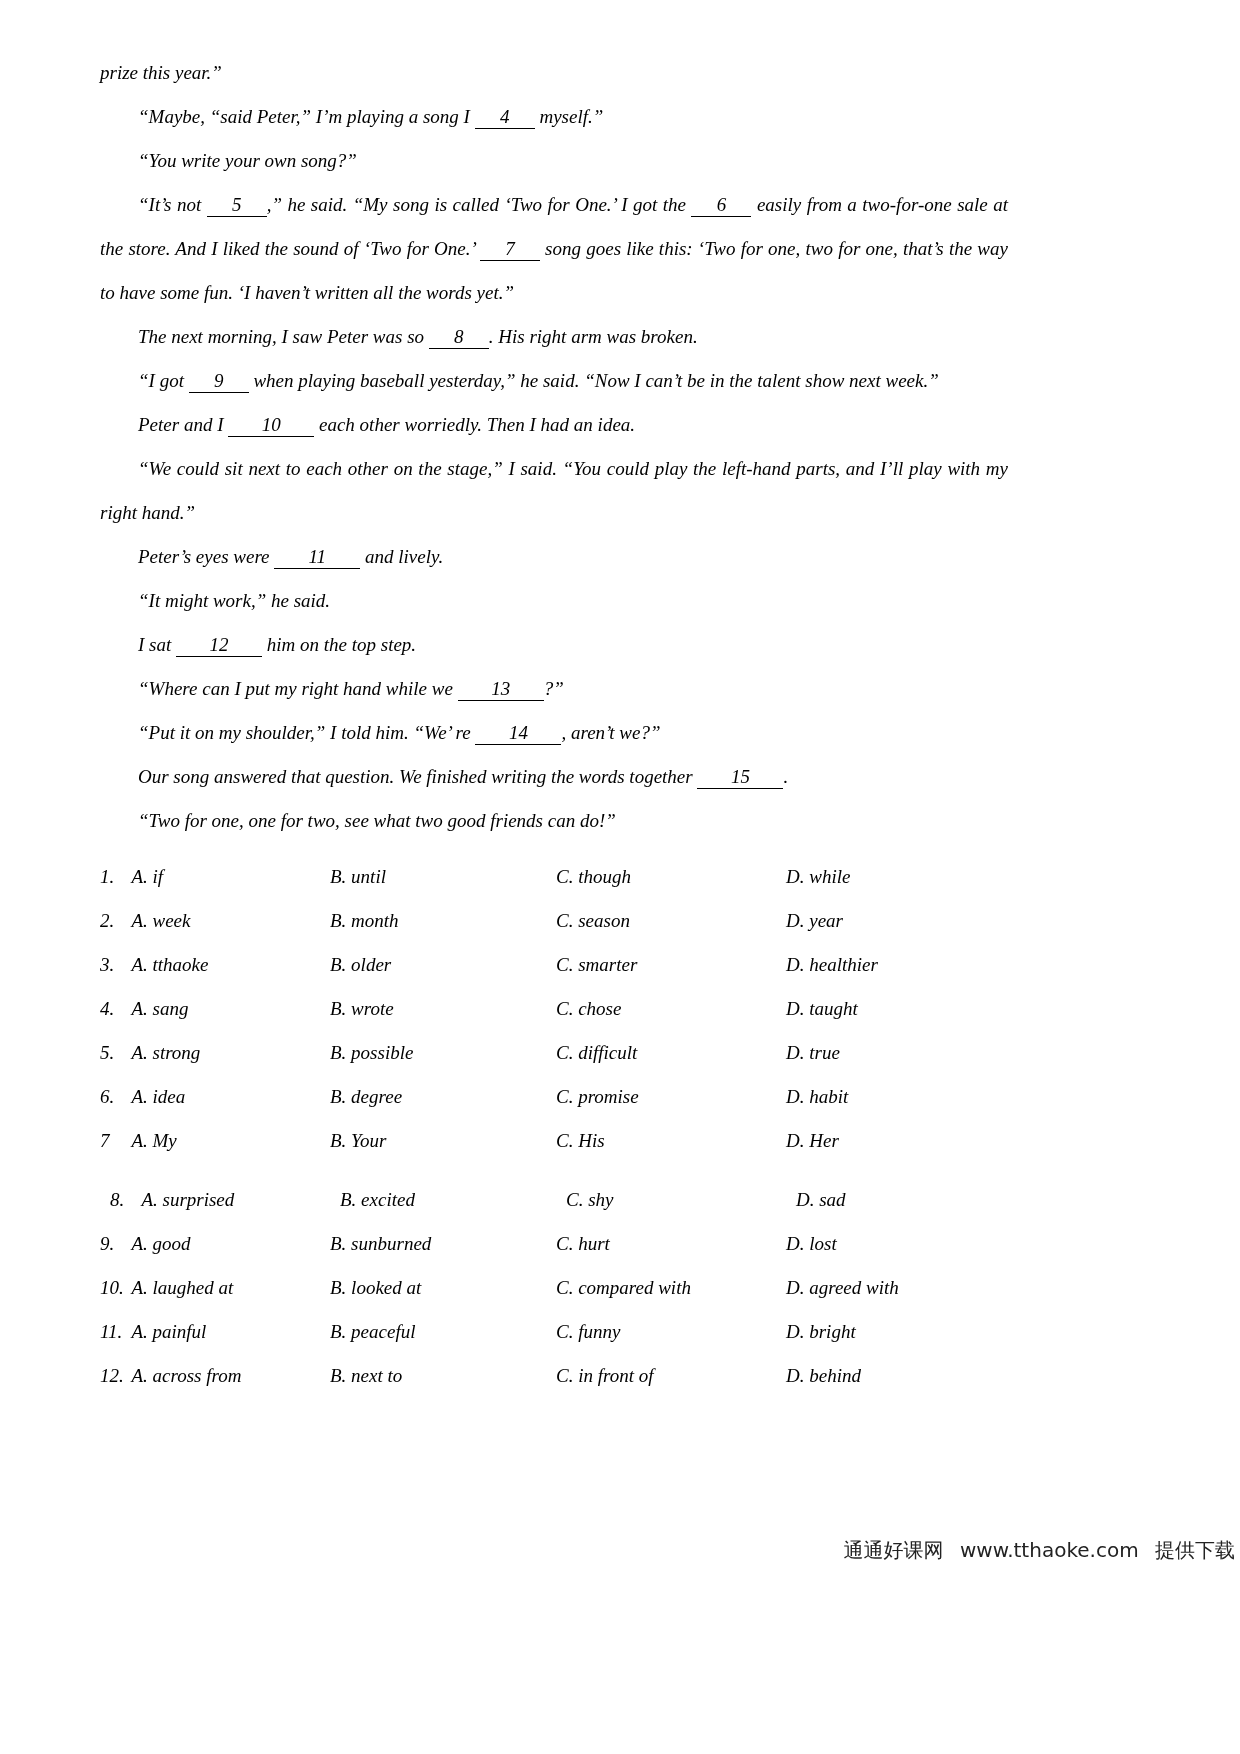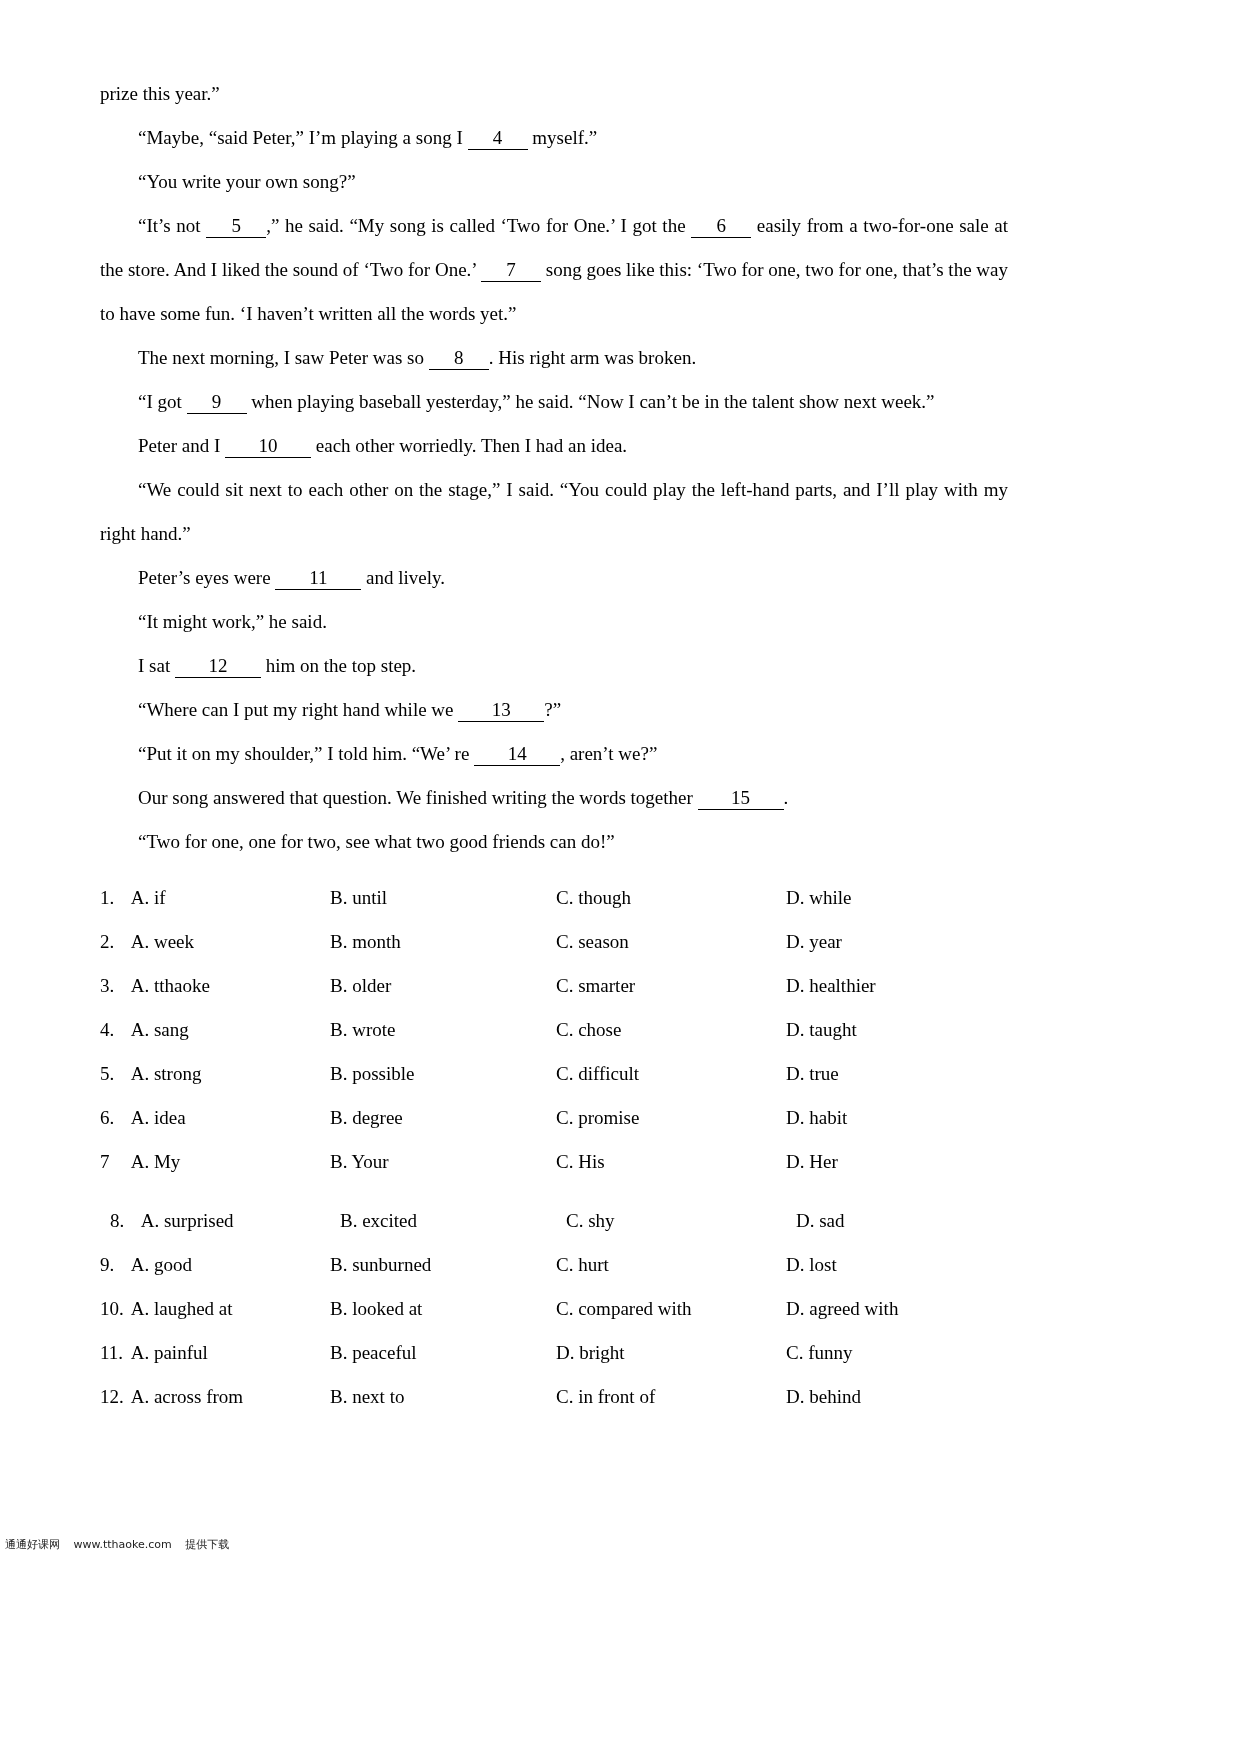--- a/index.html
+++ b/index.html
@@ -11,21 +11,22 @@
     position: relative;
     width: 1240px;
     height: 1754px;
     background: #ffffff;
     color: #000000;
     font-family: "Liberation Serif", "DejaVu Serif", serif;
     font-size: 19px;
     overflow: hidden;
   }
   .body-area {
-    padding: 72px 232px 0 100px;
+    padding: 51px 232px 0 100px;
+    font-style: italic;
   }
   .para {
     margin: 0;
     line-height: 44px;
     text-align: justify;
   }
   .para.indent {
     text-indent: 38px;
   }
   .blank {
@@ -53,23 +54,23 @@
   }
   .opt-label {
     display: inline-block;
     min-width: 27px;
   }
   .footer {
     position: absolute;
     left: 0;
     right: 0;
     top: 1537px;
-    text-align: left;
+    text-align: right;
     font-family: "DejaVu Sans", "Liberation Sans", sans-serif;
-    font-size: 11px;
+    font-size: 20px;
     color: #222222;
   }
   .footer span {
     margin: 0 5px;
   }
 </style>
 </head>
 <body>
 
 <div class="page">
@@ -148,22 +149,22 @@
         </div>
         <div class="opt-row">
           <div class="opt-cell"><span class="opt-label">10.</span><span> A. laughed at</span></div>
           <div class="opt-cell">B. looked at</div>
           <div class="opt-cell">C. compared with</div>
           <div class="opt-cell">D. agreed with</div>
         </div>
         <div class="opt-row">
           <div class="opt-cell"><span class="opt-label">11.</span><span> A. painful</span></div>
           <div class="opt-cell">B. peaceful</div>
+          <div class="opt-cell">C. funny</div>
           <div class="opt-cell">D. bright</div>
-          <div class="opt-cell">C. funny</div>
         </div>
         <div class="opt-row">
           <div class="opt-cell"><span class="opt-label">12.</span><span> A. across from</span></div>
           <div class="opt-cell">B. next to</div>
           <div class="opt-cell">C. in front of</div>
           <div class="opt-cell">D. behind</div>
         </div>
       </div>
   </div>
   <div class="footer">

